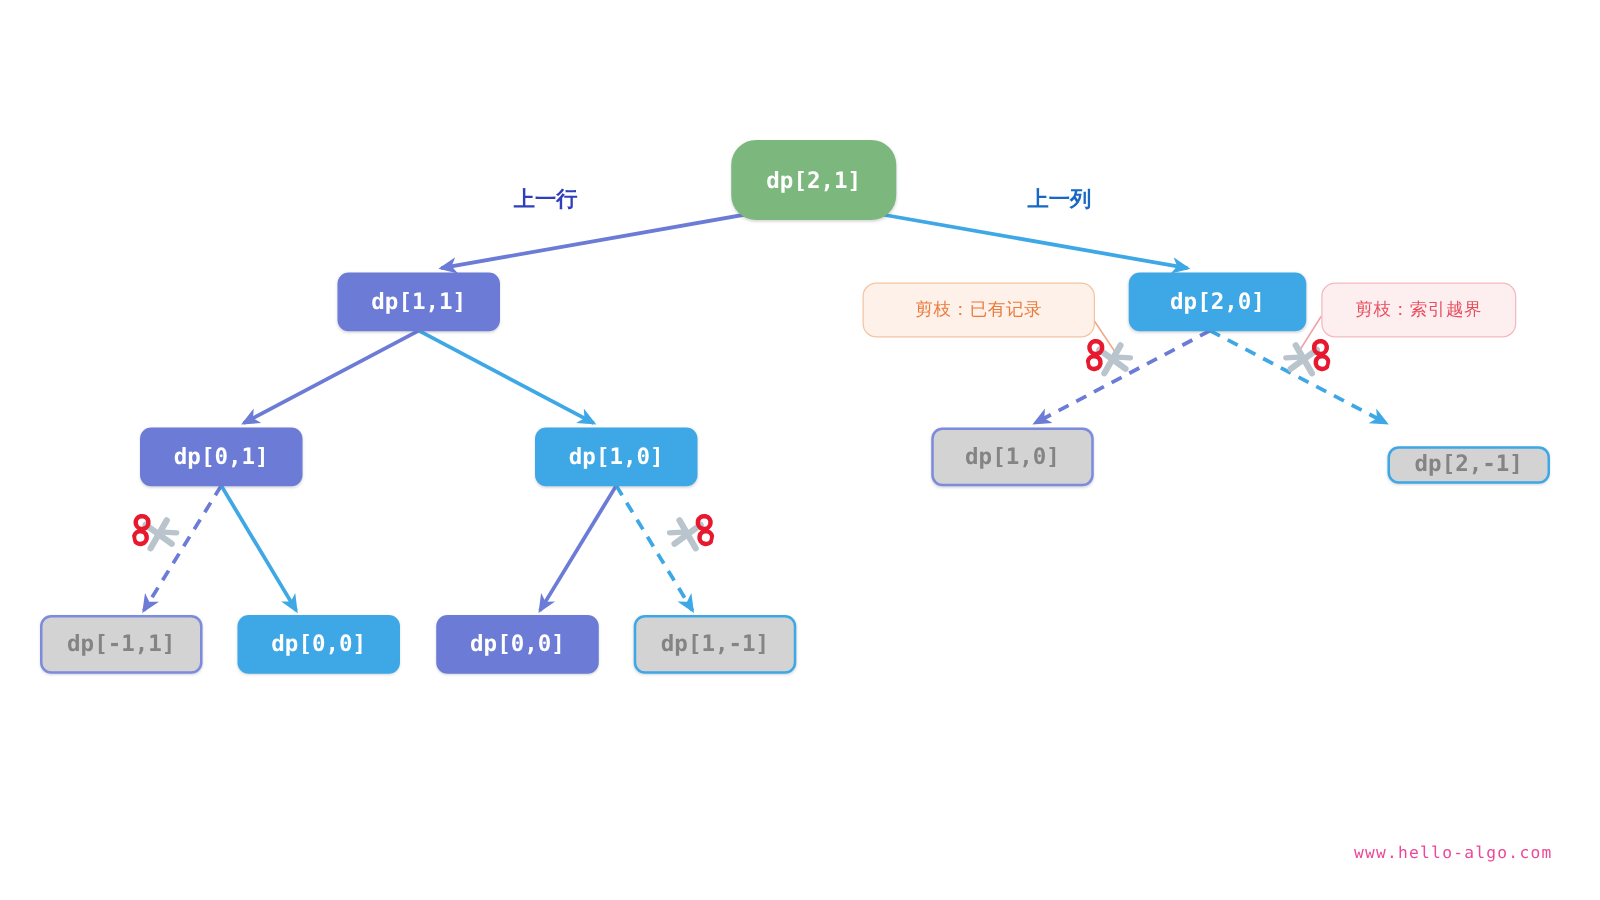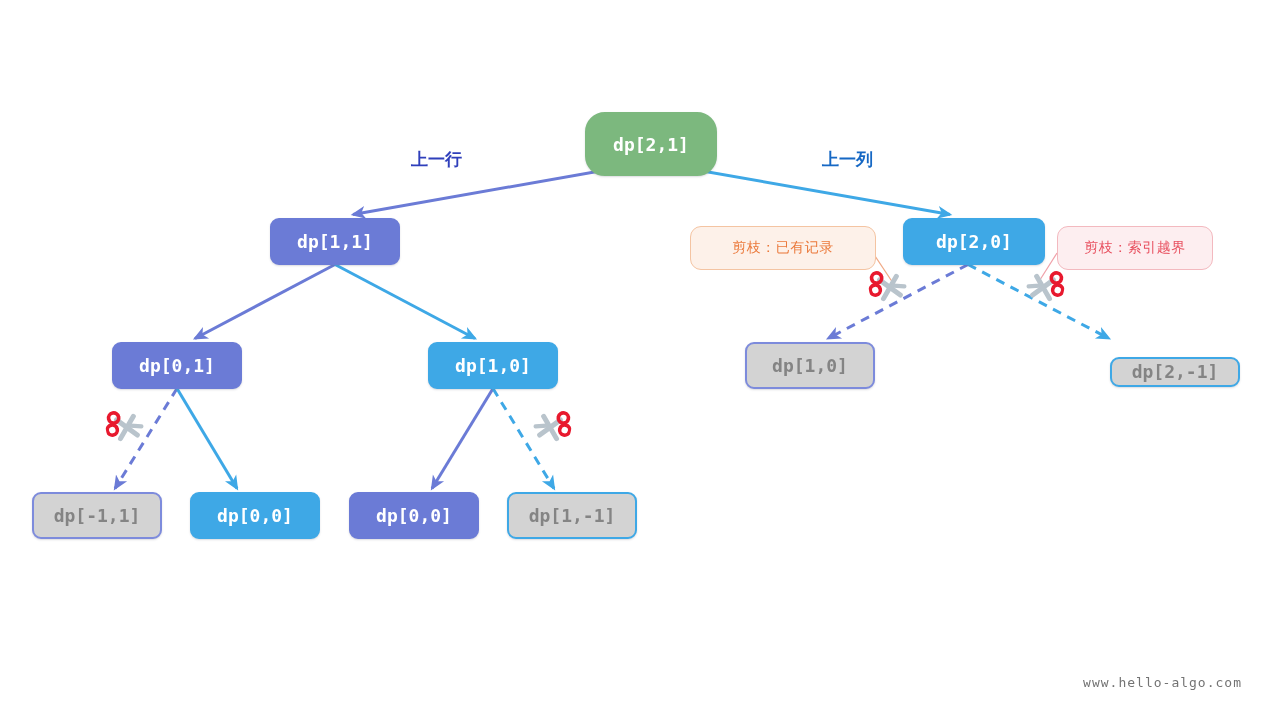--- a/index.html
+++ b/index.html
@@ -40,21 +40,21 @@
     letter-spacing:.5px;
     margin-top:16px;
   }
   .co-orange{background:#fdf1e9;border:1.3px solid #f4c4a2;color:#eb7a3c;}
   .co-pink{background:#fdeef0;border:1.3px solid #f3b9bf;color:#e8505f;}
 
   .scissors{position:absolute;width:46px;height:46px;}
   .watermark{
     position:absolute;right:38px;bottom:30px;
     font-family:"DejaVu Sans Mono", monospace;
-    font-size:13px;color:#737373;letter-spacing:1px;white-space:nowrap;margin-top:36px;
+    font-size:13px;color:#ec4899;letter-spacing:1px;white-space:nowrap;margin-top:36px;
   }
 </style>
 </head>
 <body>
 
 <div id="stage">
 
   <svg id="wires" viewBox="0 0 1280 720" xmlns="http://www.w3.org/2000/svg">
     <defs>
         <marker id="arrow-6b7bd6" viewBox="0 0 10 10" refX="8" refY="5" markerWidth="5.2" markerHeight="5.2" orient="auto-start-reverse" markerUnits="strokeWidth">

